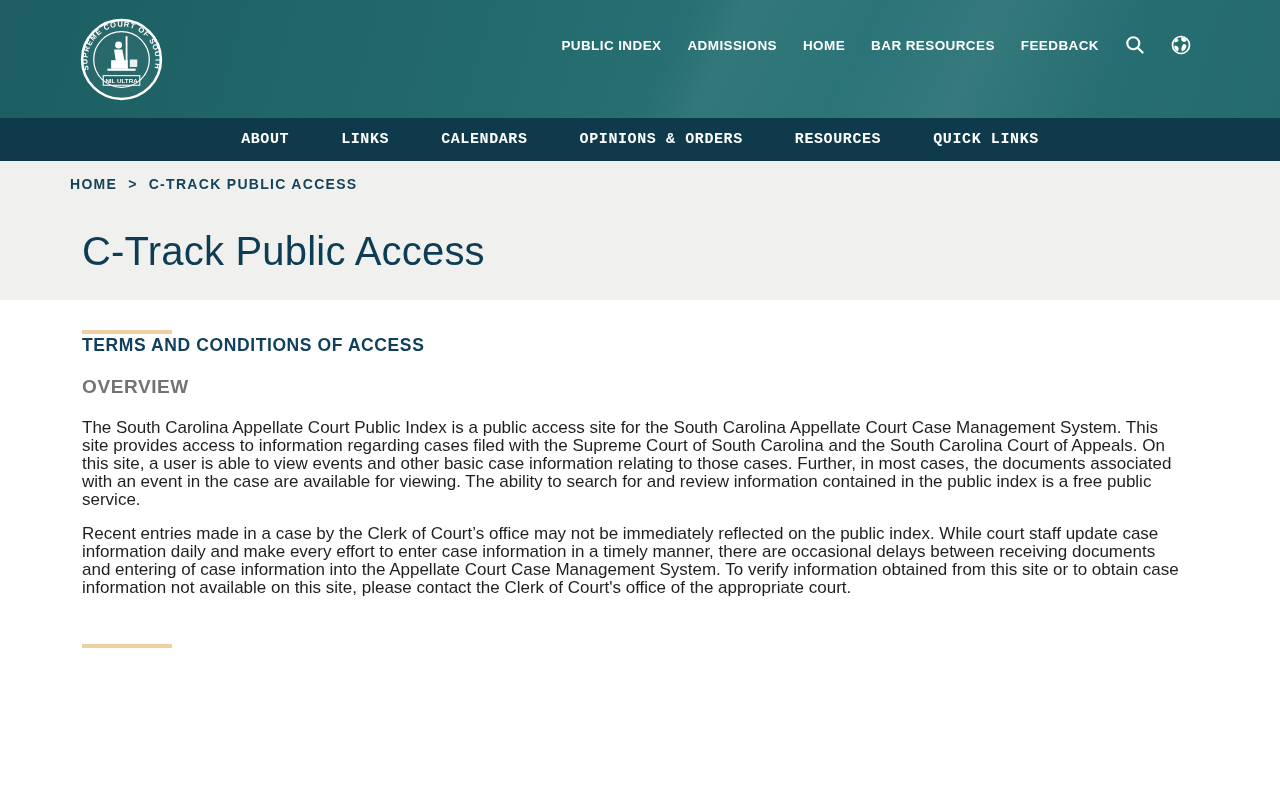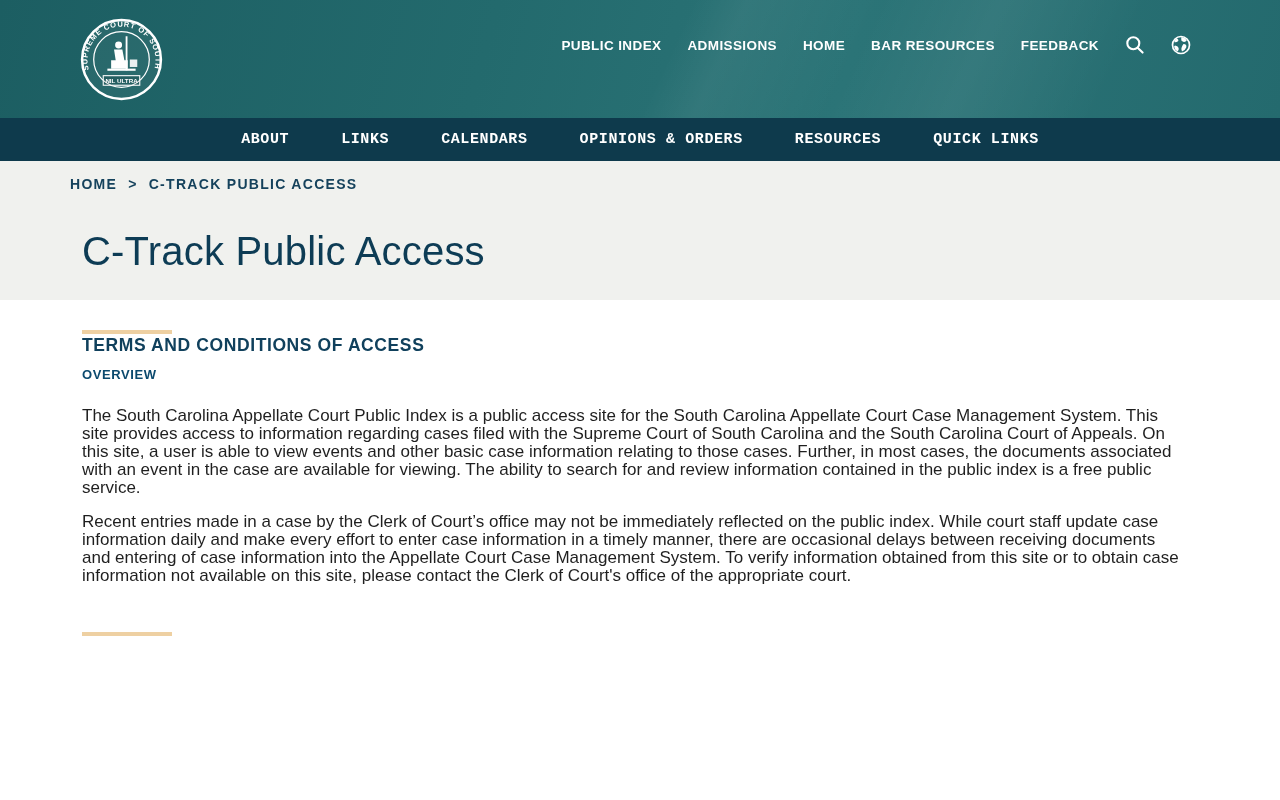--- a/index.html
+++ b/index.html
@@ -40,22 +40,22 @@
   .breadcrumb a { color: #15425c; text-decoration: none; }
   .breadcrumb .sep { font-weight: 700; }
   .page-title { margin: 37px 0 0 82px; font-size: 40px; font-weight: 500; color: #0d3c55;
     line-height: 44px; letter-spacing: 0.2px; }
 
   
   .content { padding: 30px 0 0 82px; width: 1188px; }
   .accent-divider { width: 90px; height: 4px; background: #eed0a2; border: none; }
   .section-heading { font-size: 17.5px; font-weight: 700; letter-spacing: 0.6px;
     color: #10405c; line-height: 22px; }
-  .subsection-heading { margin-top: 8px; font-size: 13px; font-weight: 700; letter-spacing: 0.6px;
-    color: #0c4a6e; line-height: 22px; }
+  .subsection-heading { margin-top: 20px; font-size: 19px; font-weight: 700; letter-spacing: 0.6px;
+    color: #737373; line-height: 22px; }
   .content p { margin-top: 21px; margin-bottom: 0; font-size: 17px; line-height: 18px;
     color: #1f1f1f; max-width: 1100px; }
   .content p + p { margin-top: 16px; }
   .bottom-divider { margin-top: 47px; }
 </style>
 </head>
 <body>
 
 <header class="site-header">
   <div class="texture"></div>

